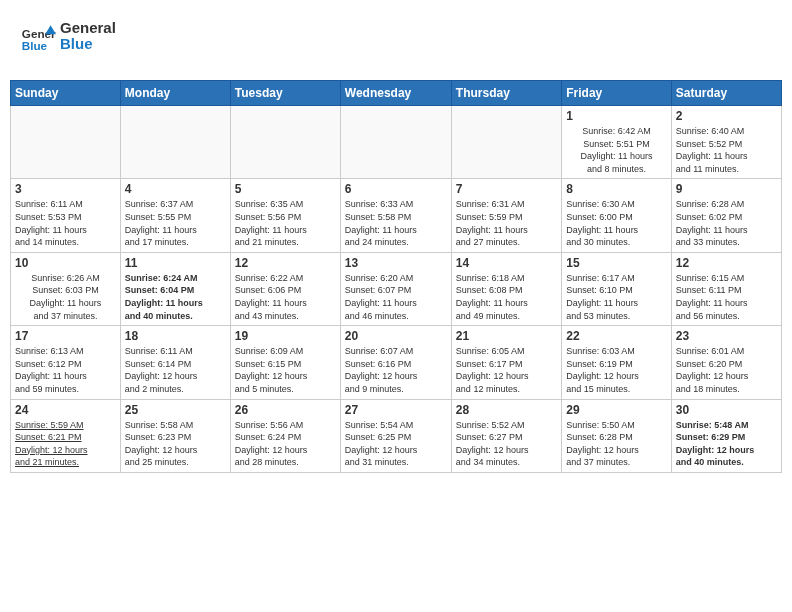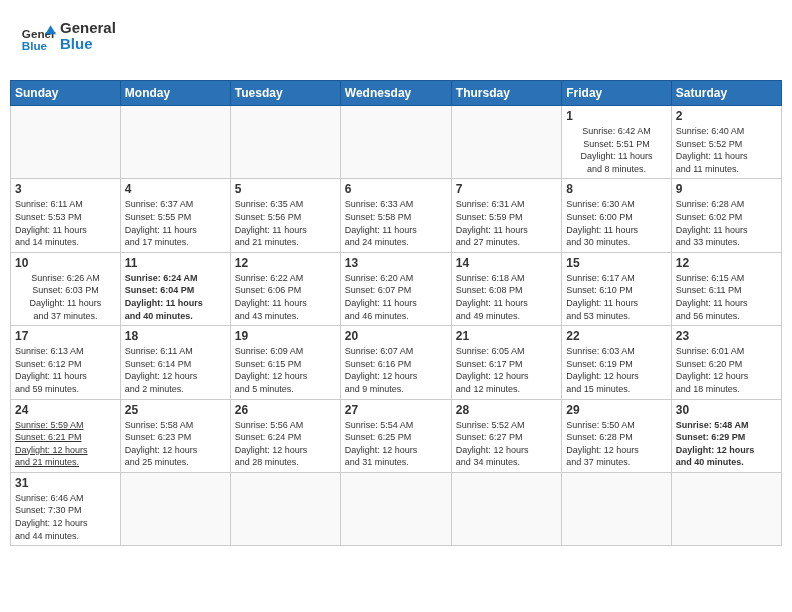--- a/index.html
+++ b/index.html
@@ -329,29 +329,14 @@
 and 37 minutes.</div>
         </td>
         <td>
           <span class="day-number">30</span>
           <div class="day-info" style="white-space: pre-line; font-weight: bold;">Sunrise: 5:48 AM
 Sunset: 6:29 PM
 Daylight: 12 hours
 and 40 minutes.</div>
         </td>
       </tr>
-      <tr class="last-row">
-        <td>
-          <span class="day-number">31</span>
-          <div class="day-info" style="white-space: pre-line;">Sunrise: 6:46 AM
-Sunset: 7:30 PM
-Daylight: 12 hours
-and 44 minutes.</div>
-        </td>
-        <td class="empty"></td>
-        <td class="empty"></td>
-        <td class="empty"></td>
-        <td class="empty"></td>
-        <td class="empty"></td>
-        <td class="empty"></td>
-      </tr>
     </tbody>
 </table>
 
 </body></html>

